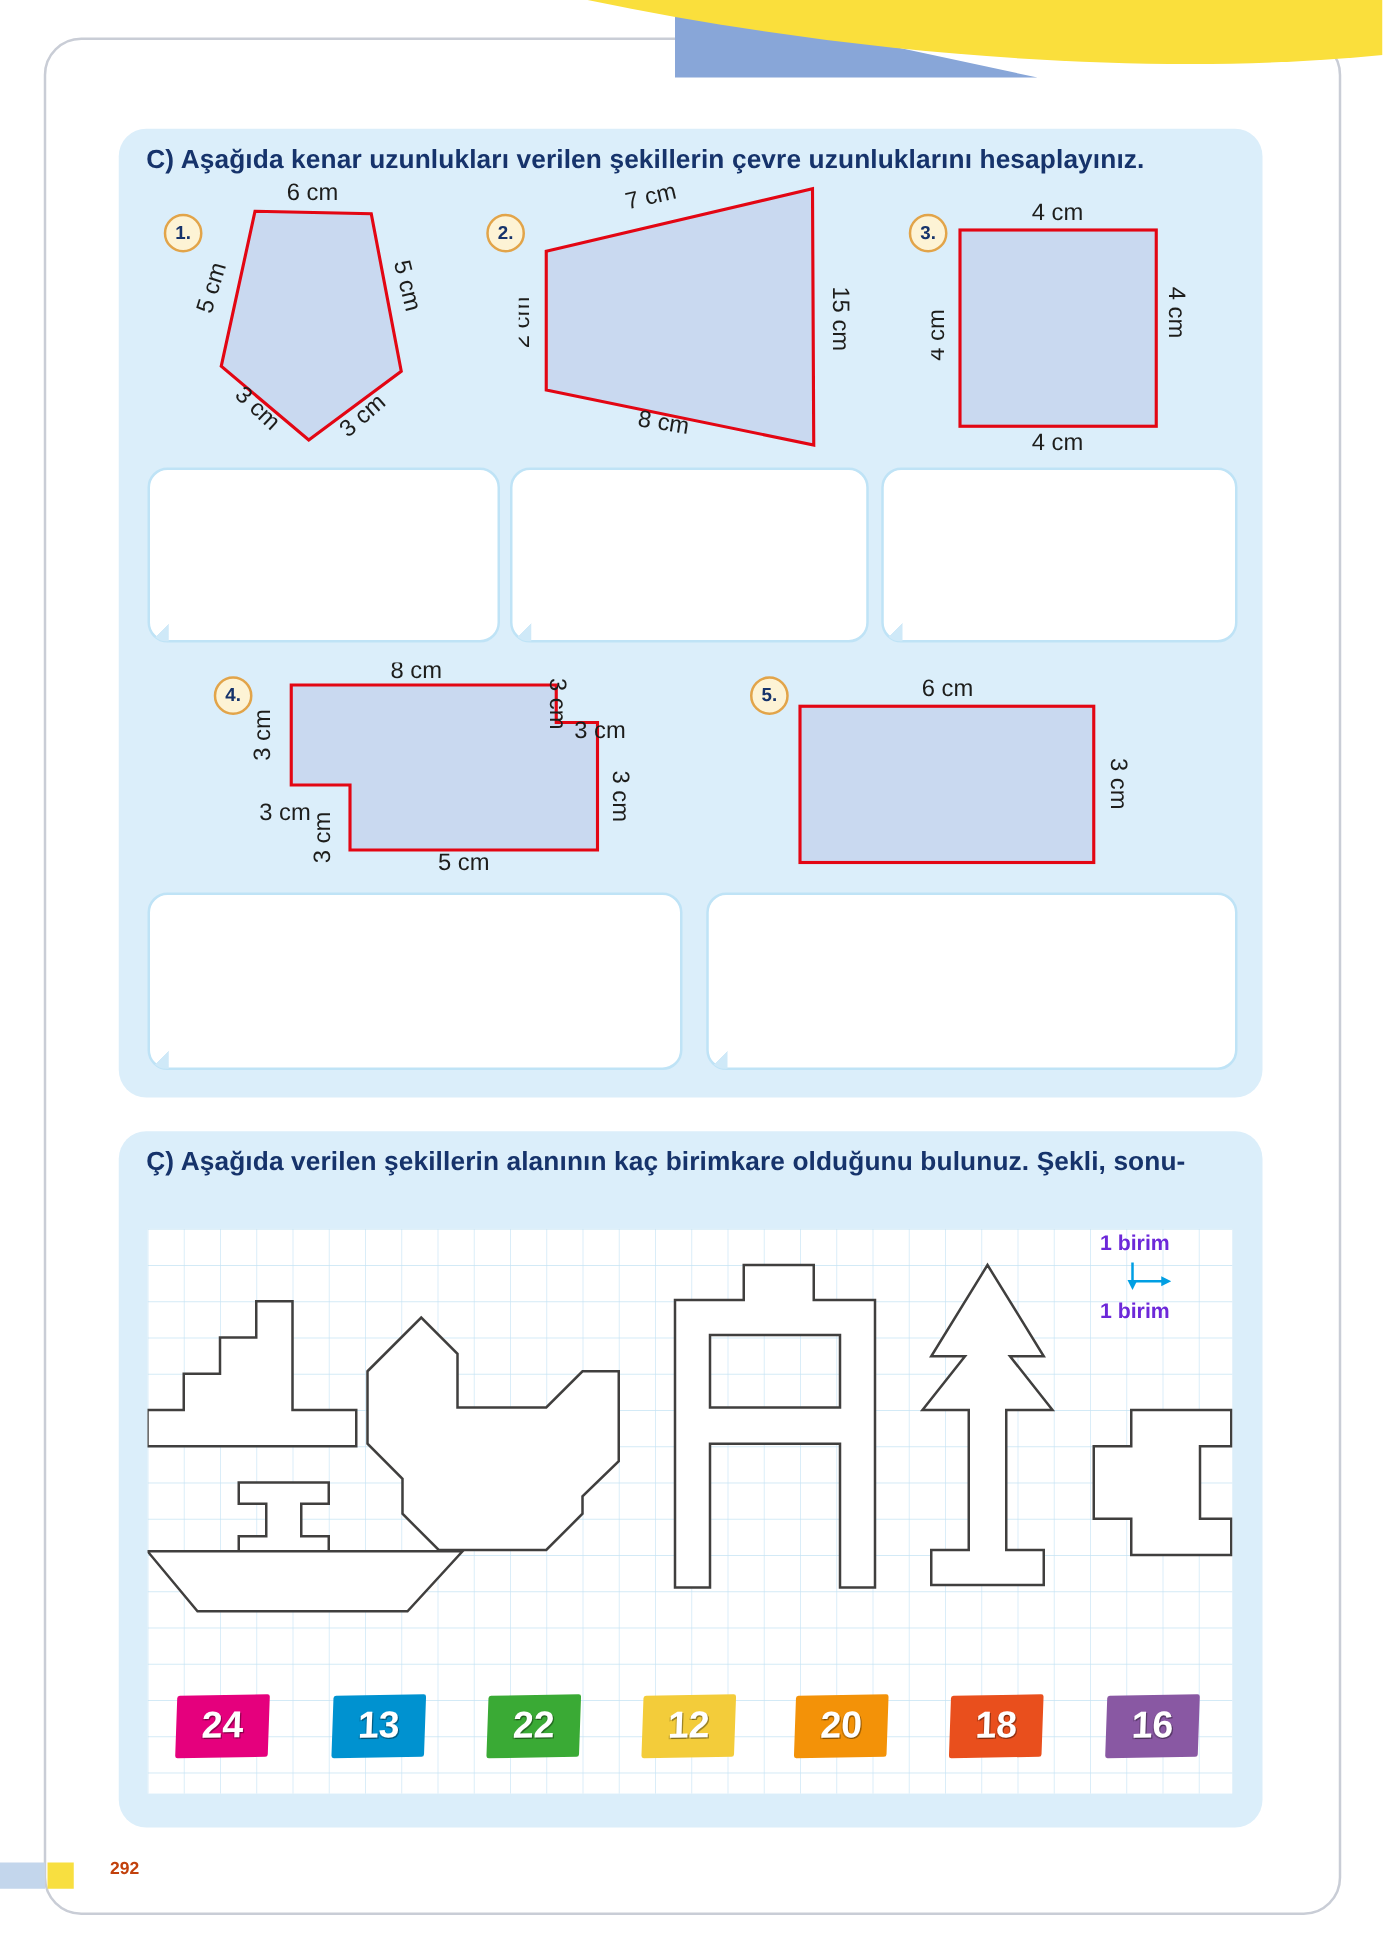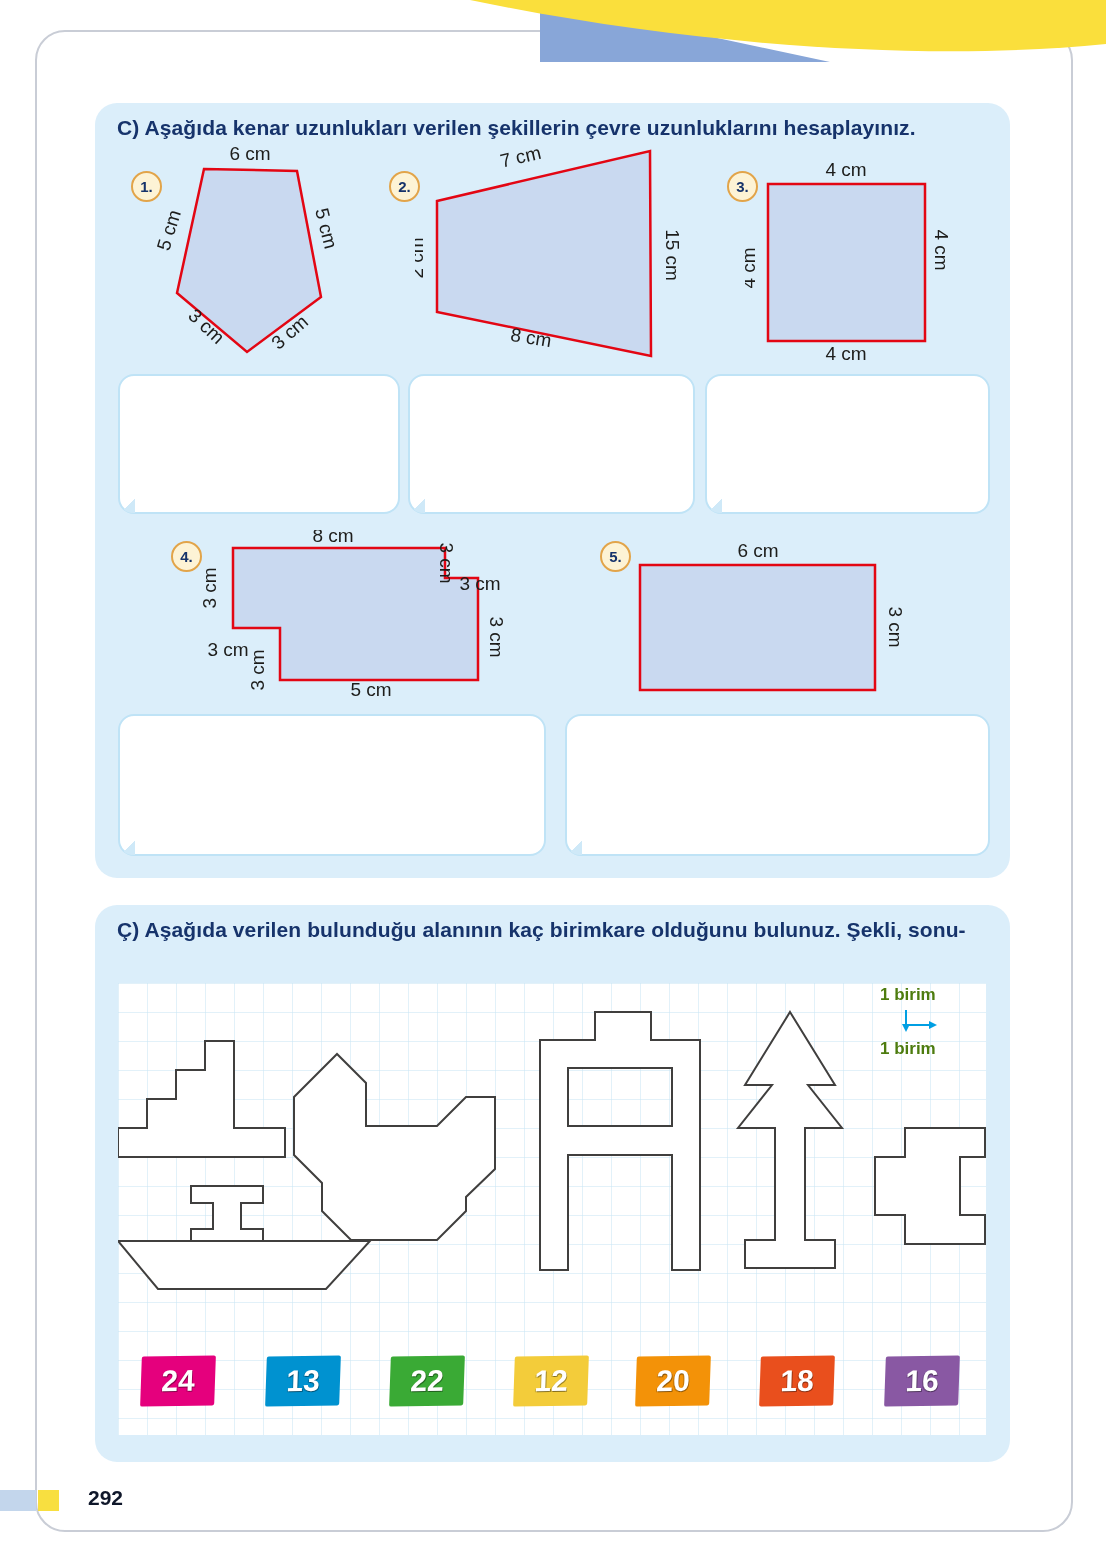--- a/index.html
+++ b/index.html
@@ -30,30 +30,30 @@
   .white-box {
     position:absolute; background:#ffffff; border:2px solid #bfe3f6; border-radius:16px;
   }
   .white-box::after {
     content:""; position:absolute; left:-1px; bottom:-1px; width:16px; height:16px;
     background:linear-gradient(135deg, transparent 55%, #cfe9f8 55%);
     border-radius:0 0 0 14px;
   }
   .grid-svg { position:absolute; left:23px; top:78px; }
   .unit-shape { fill:#ffffff; stroke:#403f3e; stroke-width:2; stroke-linejoin:miter; }
-  .legend-text { position:absolute; color:#4d7c0f; font-size:17px; font-weight:bold; }
+  .legend-text { position:absolute; color:#6d28d9; font-size:17px; font-weight:bold; }
   .legend-arrow { position:absolute; }
   .ans {
     position:absolute; width:74px; height:50px; transform:skewX(-3deg) rotate(-1deg);
     color:#ffffff; font-size:30px; font-weight:bold; text-align:center; line-height:50px;
     text-shadow:1px 1px 0 rgba(0,0,0,0.35), -1px 1px 0 rgba(0,0,0,0.18);
     border-radius:2px;
   }
   .page-num {
-    position:absolute; left:88px; top:1486px; font-size:21px; font-weight:bold; color:#0f172a;text-align:center;
+    position:absolute; left:88px; top:1486px; font-size:14px; font-weight:bold; color:#c2410c;text-align:center;
   }
   .deco-blue  { position:absolute; left:0;  top:1490px; width:36px; height:21px; background:#c3d6ec; }
   .deco-yellow{ position:absolute; left:38px; top:1490px; width:21px; height:21px; background:#f8df40; }
 </style>
 </head>
 <body>
 
 <div class="page-frame"></div>
 
 <svg class="banner" viewBox="0 0 1106 80">
@@ -116,21 +116,21 @@
 
   <div class="white-box" style="left:23px;  top:271px; width:282px; height:140px;"></div>
   <div class="white-box" style="left:313px; top:271px; width:287px; height:140px;"></div>
   <div class="white-box" style="left:610px; top:271px; width:285px; height:140px;"></div>
   <div class="white-box" style="left:23px;  top:611px; width:428px; height:142px;"></div>
   <div class="white-box" style="left:470px; top:611px; width:425px; height:142px;"></div>
 </div>
 
 <div class="panel panel-cc">
 
-  <div class="heading" style="left:22px; top:13px; width:880px;">Ç) Aşağıda verilen bulunduğu alanının kaç birimkare olduğunu bulunuz. Şekli, sonu-</div>
+  <div class="heading" style="left:22px; top:13px; width:880px;">Ç) Aşağıda verilen şekillerin alanının kaç birimkare olduğunu bulunuz. Şekli, sonu-</div>
 
   <svg class="grid-svg" width="868" height="452" viewBox="0 0 868 452">
     <defs>
       <pattern id="gridp" width="29" height="29" patternUnits="userSpaceOnUse">
         <path d="M29 0 H0 V29" fill="none" stroke="#c5e3f4" stroke-width="1"></path>
       </pattern>
     </defs>
     <rect width="868" height="452" fill="#ffffff"></rect>
     <rect width="868" height="452" fill="url(#gridp)"></rect>
 

